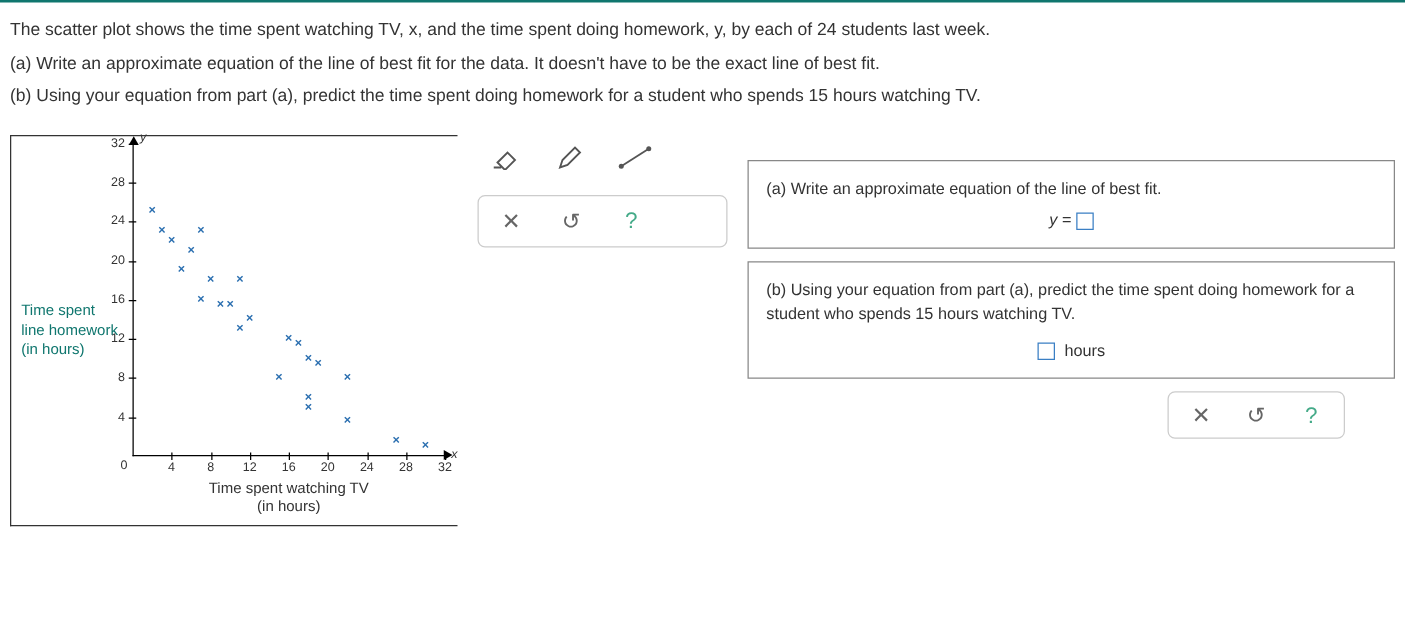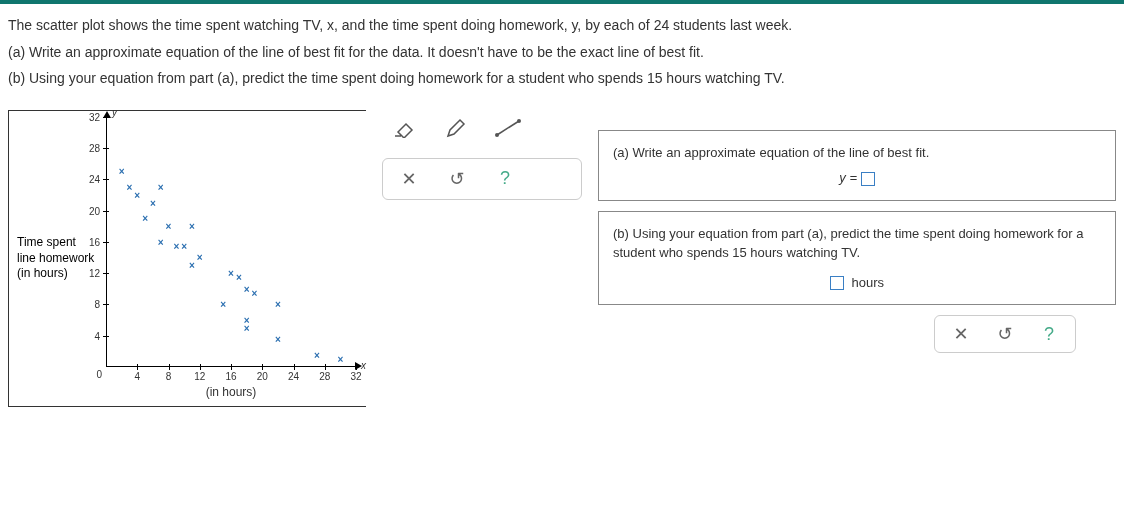--- a/index.html
+++ b/index.html
@@ -8,40 +8,40 @@
     padding: 0;
     font-family: -apple-system, BlinkMacSystemFont, "Segoe UI", Arial, sans-serif;
     font-size: 14px;
     color: #333;
     background: #fff;
     width: 1124px;
     height: 508px;
     overflow: hidden;
   }
   .top-section {
-    border-top: 4px solid #0f766e;
+    border-top: 2px solid #0f766e;
     padding: 8px 8px 12px 8px;
     line-height: 1.9;
   }
   .bottom-section {
     display: flex;
     padding: 6px 8px 0 8px;
     gap: 16px;
   }
   .chart-col {
     border: 1px solid #333;
     border-right: none;
     padding: 6px 10px 6px 8px;
     display: flex;
     gap: 4px;
   }
   .ylabel {
     width: 85px;
     font-size: 12px;
-    color: #000000;
+    color: #0f766e;
     display: flex;
     flex-direction: column;
     justify-content: center;
     line-height: 1.3;
     padding-right: 4px;
   }
   .chart-wrap { position: relative; }
   .plot {
     position: relative;
     width: 250px;
@@ -215,20 +215,21 @@
           <div class="pt" style="left: 117.188px; top: 187.5px;">×</div>
           <div class="pt" style="left: 148.438px; top: 175.781px;">×</div>
           <div class="pt" style="left: 140.625px; top: 203.125px;">×</div>
           <div class="pt" style="left: 140.625px; top: 210.938px;">×</div>
           <div class="pt" style="left: 171.875px; top: 187.5px;">×</div>
           <div class="pt" style="left: 171.875px; top: 222.656px;">×</div>
           <div class="pt" style="left: 210.938px; top: 238.281px;">×</div>
           <div class="pt" style="left: 234.375px; top: 242.188px;">×</div>
         </div>
       <div class="xlabel">
+        <div>Time spent watching TV</div>
         <div>(in hours)</div>
       </div>
     </div>
   </div>
 
   <div class="tool-col">
     <div class="tool-row">
       <div class="tool-btn">
         <svg width="24" height="20" viewBox="0 0 24 20">
             <path d="M6 14 L14 6 L20 12 L12 20 L6 14 Z M3 18 L9 18" fill="none" stroke="#555" stroke-width="1.5"></path>

